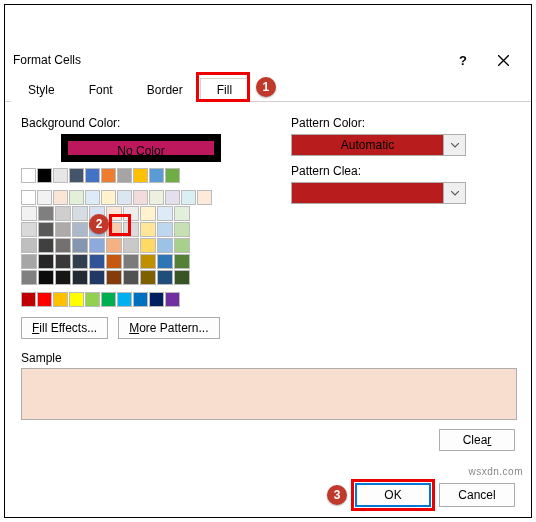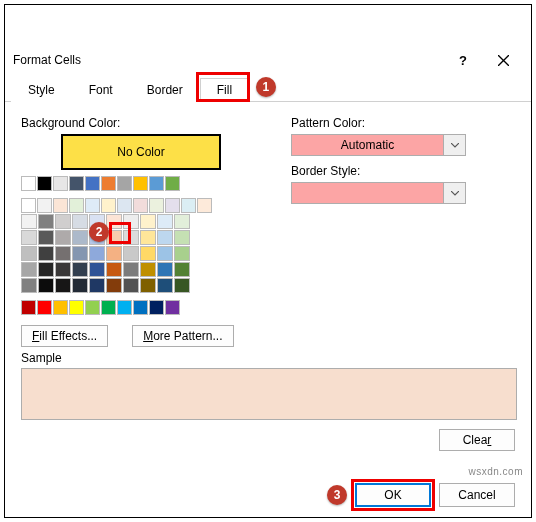--- a/index.html
+++ b/index.html
@@ -13,29 +13,29 @@
 .tabs { display: flex; border-bottom: 1px solid #d0d0d0; padding: 0 6px; margin-top: 2px; }
 .tab { padding: 4px 16px; border: 1px solid transparent; border-bottom: none; cursor: pointer; position: relative; top: 1px; background: #fff; }
 .tab.active { border-color: #d0d0d0; background: #fff; border-bottom: 1px solid #fff; }
 .tab-fill-wrap { position: relative; }
 .red-box { position: absolute; border: 3px solid #e00; pointer-events: none; }
 .callout { width: 20px; height: 20px; border-radius: 50%; background: #c0392b; color: #fff; display: flex; align-items: center; justify-content: center; font-weight: bold; font-size: 12px; position: absolute; box-shadow: 0 1px 2px rgba(0,0,0,.3); pointer-events:none; }
 .content { padding: 14px 16px; display: flex; gap: 30px; }
 .left-col { width: 240px; }
 .right-col { flex: 1; }
 .label { margin-bottom: 4px; }
-.no-color-btn { width: 160px; height: 36px; border: 2px solid #000000; background: #fde047; margin: 4px auto 6px; display: block; text-align: center; cursor: pointer; line-height: 18px; }
+.no-color-btn { width: 160px; height: 28px; border: 7px solid #000000; background: #be185d; margin: 4px auto 6px; display: block; text-align: center; cursor: pointer; line-height: 18px; }
 .swatch-area { width: 210px; position: relative; }
 .swatch-row { display: flex; gap: 1px; margin-bottom: 1px; }
 .sw { width: 15px; height: 15px; border: 1px solid #bbb; cursor: pointer; }
 .row-gap { height: 6px; }
-.fill-buttons { display: flex; gap: 24px; margin-top: 10px; }
+.fill-buttons { display: flex; gap: 10px; margin-top: 10px; }
 .btn { border: 1px solid #adadad; background: #fdfdfd; padding: 3px 10px; cursor: pointer; }
 .btn .ul { text-decoration: underline; }
-.dropdown { width: 175px; height: 22px; border: 1px solid #adadad; display: flex; align-items: center; background: #fca5a5; }
+.dropdown { width: 175px; height: 22px; border: 1px solid #adadad; display: flex; align-items: center; background: #b91c1c; }
 .dropdown-text { flex: 1; text-align: center; }
 .dropdown-arrow { width: 22px; height: 20px; border-left: 1px solid #adadad; background: #efefef; display: flex; align-items: center; justify-content: center; }
 .sample-section { position: absolute; left: 16px; top: 346px; width: 496px; }
 .sample-box { width: 496px; height: 52px; border: 1px solid #adadad; background: #f7dece; margin-top: 3px; }
 .clear-btn-wrap { position: absolute; right: 16px; top: 424px; padding-left: 8px; }
 .dialog-buttons { position: absolute; right: 16px; bottom: 10px; display: flex; gap: 8px; align-items: center; }
 .ok-btn, .cancel-btn { width: 76px; height: 24px; border: 1px solid #adadad; background: #fdfdfd; cursor: pointer; display:flex; align-items:center; justify-content:center; }
 .ok-btn { border: 1px solid #0078d7; box-shadow: inset 0 0 0 1px #0078d7; }
 .watermark { position: absolute; right: 8px; bottom: 40px; font-size: 10px; color: #888; letter-spacing: .5px; pointer-events:none; }
 </style>
@@ -182,21 +182,21 @@
     <div class="right-col">
       <div class="label">Pattern Color:</div>
       <div class="dropdown">
         <span class="dropdown-text">Automatic</span>
         <span class="dropdown-arrow">
           <svg width="8" height="5" viewBox="0 0 8 5">
               <path d="M0 0 L4 4 L8 0" fill="none" stroke="#555" stroke-width="1.2"></path>
             </svg>
         </span>
       </div>
-      <div class="label" style="margin-top:8px">Border Style:</div>
+      <div class="label" style="margin-top:8px">Pattern Clea:</div>
       <div class="dropdown">
         <span class="dropdown-text"></span>
         <span class="dropdown-arrow">
           <svg width="8" height="5" viewBox="0 0 8 5">
               <path d="M0 0 L4 4 L8 0" fill="none" stroke="#555" stroke-width="1.2"></path>
             </svg>
         </span>
       </div>
     </div>
   </div>

